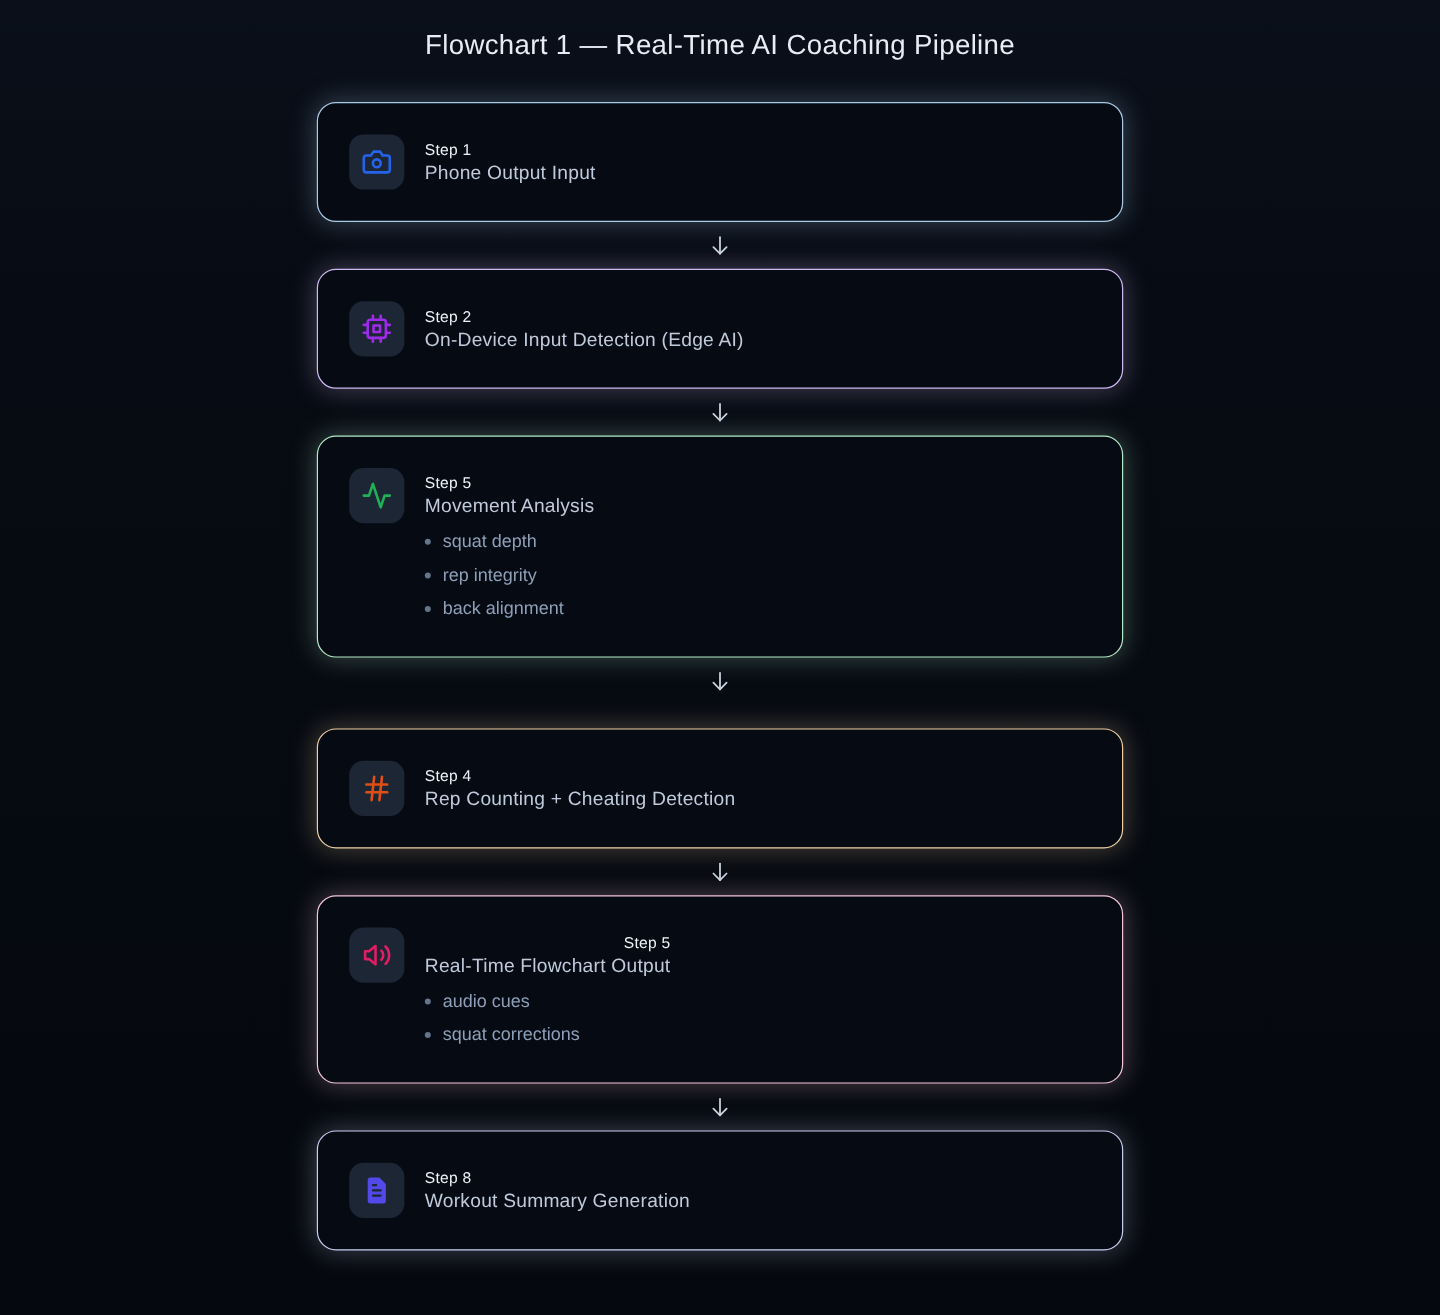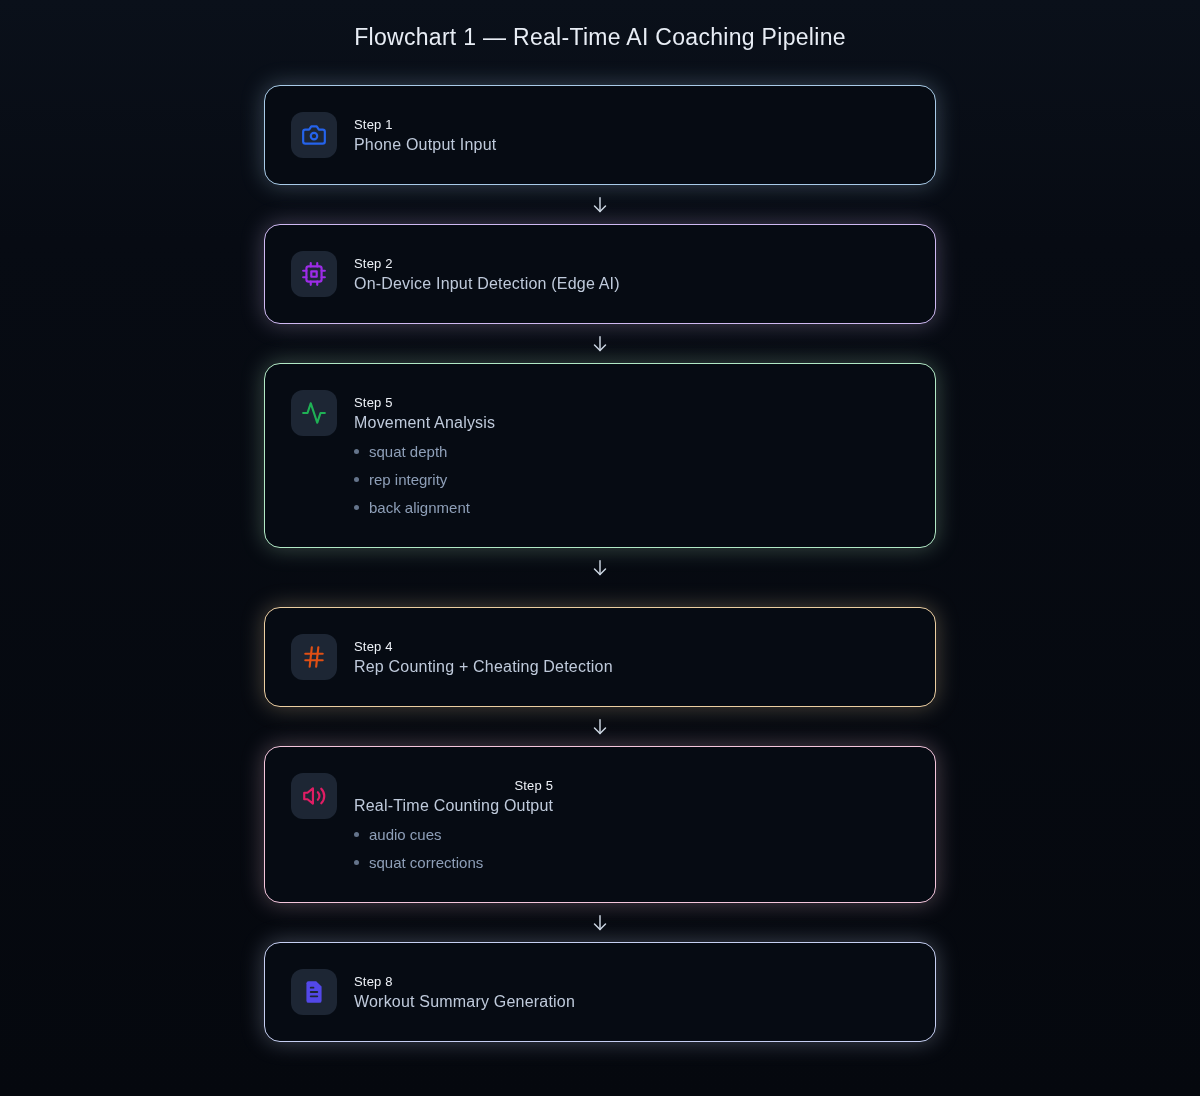--- a/index.html
+++ b/index.html
@@ -196,21 +196,21 @@
       <div class="card-header">
         <div class="icon-tile">
           <svg width="26" height="26" viewBox="0 0 24 24" fill="none" stroke="currentColor" stroke-width="2" stroke-linecap="round" stroke-linejoin="round">
             <polygon points="11 5 6 9 3 9 3 15 6 15 11 19 11 5"></polygon>
             <path d="M15.54 8.46a5 5 0 0 1 0 7.07"></path>
             <path d="M18.7 5.3a9.5 9.5 0 0 1 0 13.4"></path>
           </svg>
         </div>
         <div class="card-text">
           <div class="step-label">Step 5</div>
-          <div class="step-title">Real-Time Counting Output</div>
+          <div class="step-title">Real-Time Flowchart Output</div>
         </div>
       </div>
       <ul class="bullet-list">
         <li class="bullet-item">
           <span class="bullet-dot"></span>
           <span>audio cues</span>
         </li>
         <li class="bullet-item">
           <span class="bullet-dot"></span>
           <span>squat corrections</span>

